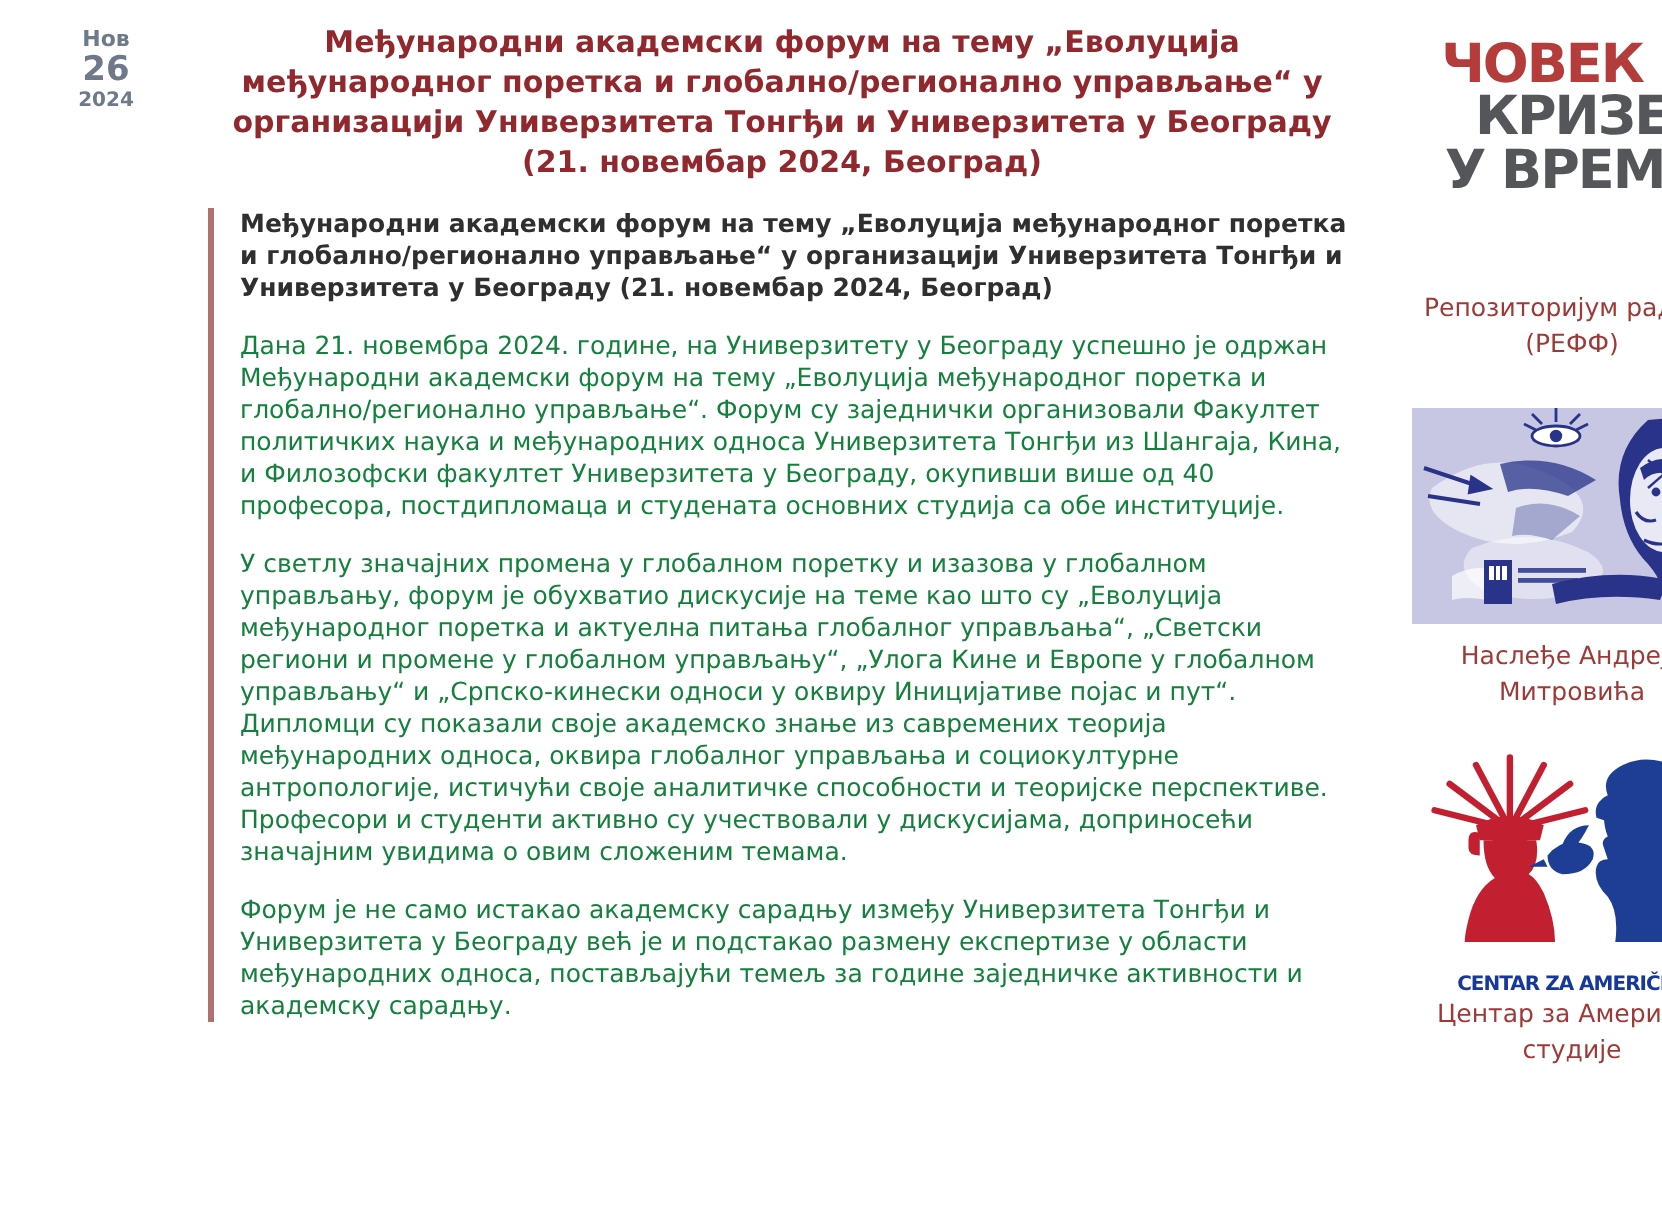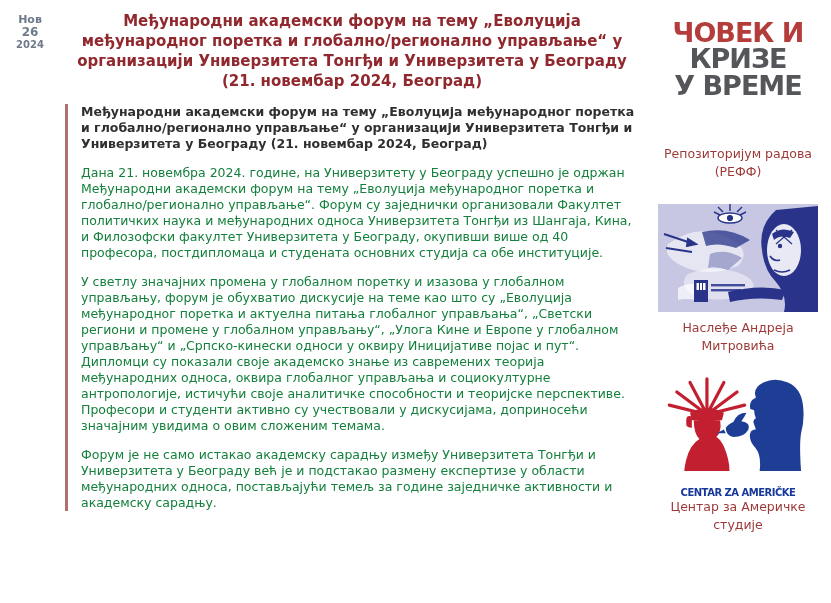--- a/index.html
+++ b/index.html
@@ -4,28 +4,28 @@
 <style>
   html,body{margin:0;padding:0;}
   body{
     width:831px;height:603px;overflow:hidden;background:#ffffff;
     font-family:"DejaVu Sans","Liberation Sans",sans-serif;
     -webkit-font-smoothing:antialiased;
   }
   .page{
     display:grid;
     grid-template-columns:46px 574px 1fr;
-    column-gap:12px;
-    padding:10px 6px 0 7px;
+    column-gap:28px;
+    padding:10px 6px 0 30px;
     box-sizing:border-box;
   }
   
   .date-badge{color:#6e7a8a;text-align:center;font-weight:bold;padding-top:4px;}
   .date-badge .month{font-size:11px;line-height:1.1;}
-  .date-badge .day{font-size:12px;line-height:1.1;}
+  .date-badge .day{font-size:17px;line-height:1.1;}
   .date-badge .year{font-size:10px;line-height:1.2;}
   
   .article{min-width:0;}
   .article-title{
     color:#90282e;font-size:15px;font-weight:bold;text-align:center;
     line-height:1.33;margin:2px 6px 12px 6px;
   }
   .article-body{border-left:3px solid #b17070;padding-left:13px;}
   .article-body p{margin:0 0 13px 0;font-size:12.5px;line-height:16px;color:#15803d;}
   .article-body p.lead{font-weight:bold;color:#2f2f2f;}

